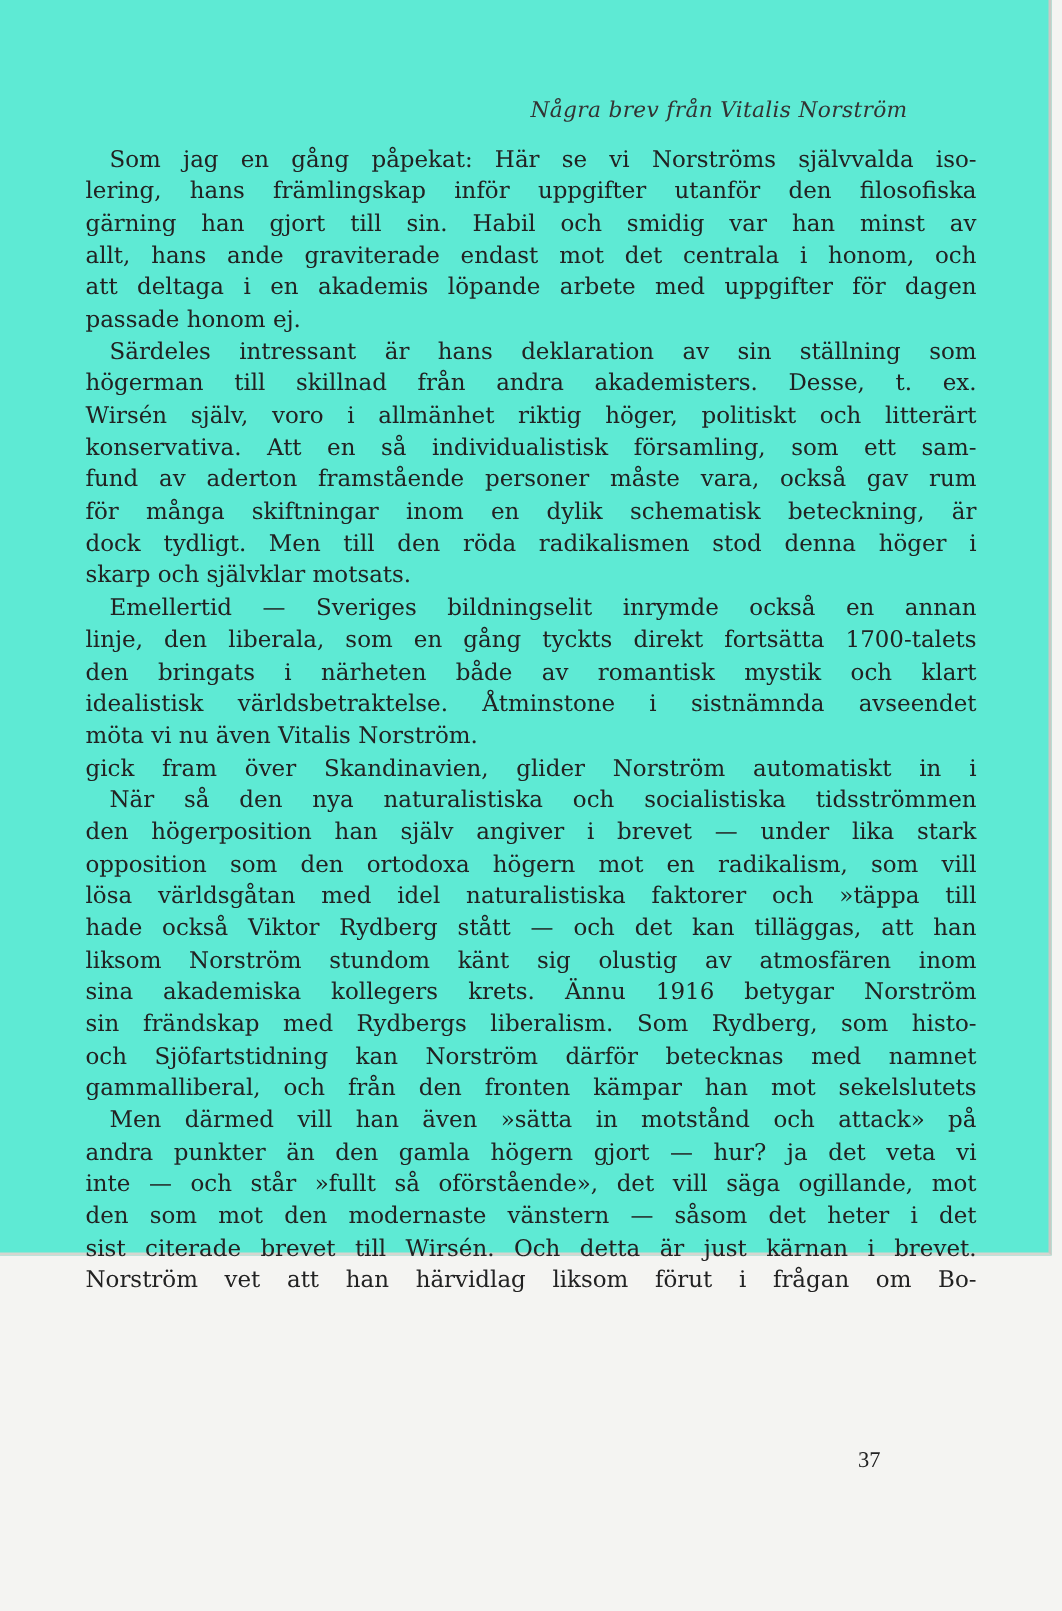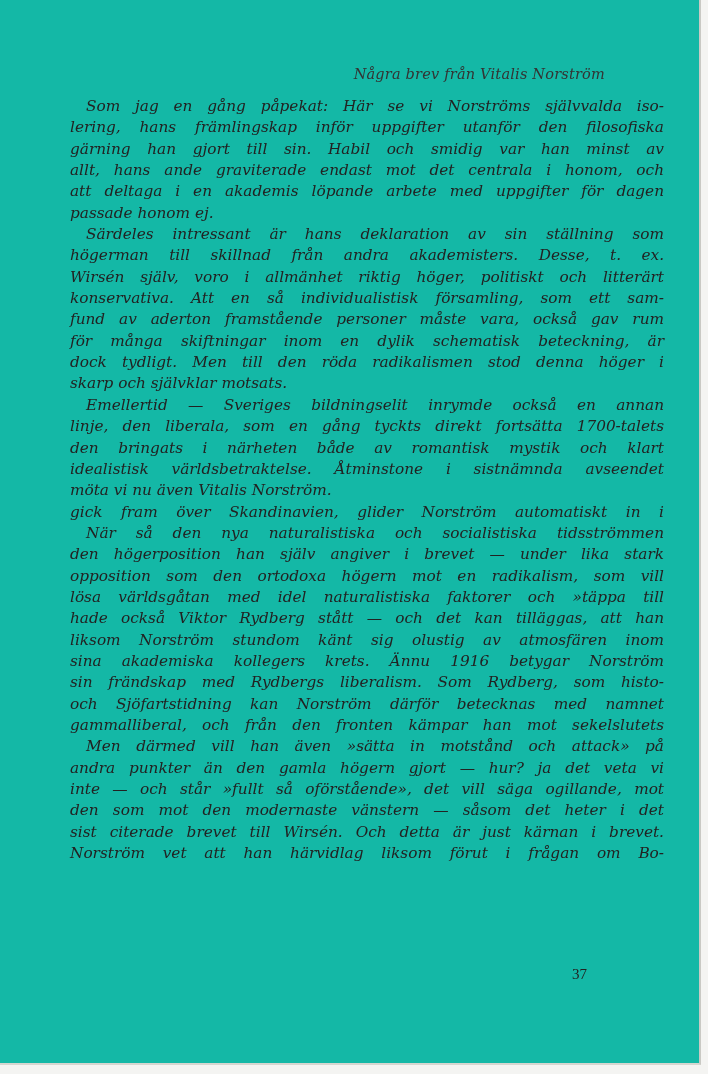--- a/index.html
+++ b/index.html
@@ -1,36 +1,36 @@
 <!DOCTYPE html>
 <html><head>
 <meta charset="utf-8">
 <style>
   html, body { margin: 0; padding: 0; }
   body {
     width: 708px; height: 1074px; position: relative; overflow: hidden;
     background: #f4f4f2;
   }
   .page {
-    position: absolute; left: 0; top: 0; width: 701px; height: 1065px;
-    background: #14b8a6;
+    position: absolute; left: 0; top: 0; width: 701px; height: 837px;
+    background: #5eead4;
     border-right: 2px solid #c9c9c4;
     border-bottom: 2px solid #d6d6d0;
     box-sizing: border-box;
   }
   .running-head {
     position: absolute; top: 66px; right: 94px;
     font-family: "DejaVu Serif", serif; font-style: italic;
     font-size: 14.5px; color: #333;
     letter-spacing: 0.2px;
   }
   .text-block {
-    position: absolute; left: 70px; top: 96px; width: 594px;
+    position: absolute; left: 57px; top: 96px; width: 594px;
     font-family: "DejaVu Serif", serif; font-size: 15.3px;
-    color: #222; line-height: 21.35px; font-style: italic;
+    color: #222; line-height: 21.35px;
   }
   .line {
     display: block; height: 21.35px; white-space: nowrap;
     text-align: justify; text-align-last: justify;
   }
   .line.indent { padding-left: 16px; }
   .line.last { text-align-last: left; }
   .page-number {
     position: absolute; top: 966px; left: 572px;
     font-family: Liberation Serif, serif; font-size: 15px; color: #222;

